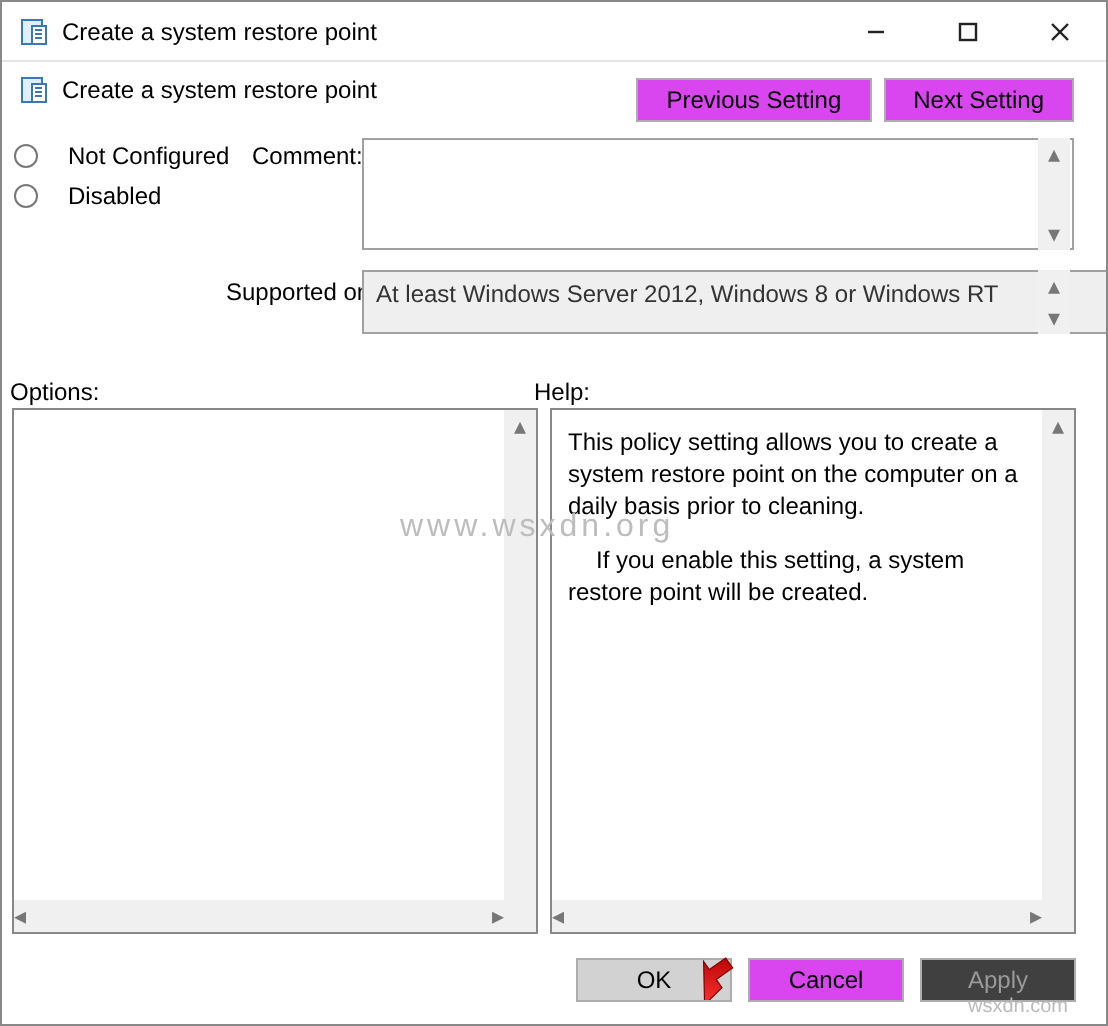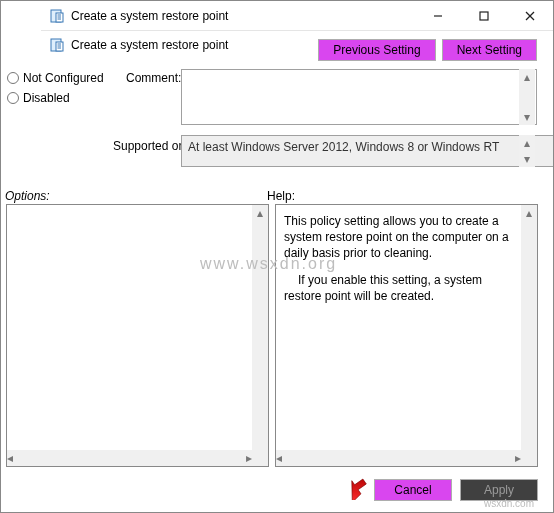--- a/index.html
+++ b/index.html
@@ -18,40 +18,40 @@
   .subheader { display:flex; align-items:center; padding:6px 8px 4px 8px; }
   .subheader-icon { width:16px; height:16px; margin-right:6px; }
   .subheader-icon svg { width:16px; height:16px; }
   .subheader-text { font-size:12px; }
 
   .nav-btns { position:absolute; top:38px; right:16px; display:flex; gap:6px; }
   .btn { border:1px solid #adadad; background:#d946ef; font-size:12px; height:22px; padding:0 14px; display:inline-flex; align-items:center; justify-content:center; color:#000; }
   .btn.active { background:#d2d2d2; }
   .btn.disabled { color:#9a9a9a; background:#404040; }
 
-  .upper { position:relative;padding-left:40px; }
+  .upper { position:relative; }
 
   .radios { position:absolute; left:6px; top:70px; display:flex; flex-direction:column; gap:6px; }
-  .radio-row { display:flex; align-items:center; gap:4px; }
+  .radio-row { display:flex; align-items:center; gap:15px; }
   .radio { width:12px; height:12px; border:1px solid #777; border-radius:50%; background:#fff; position:relative; }
   .radio.big-red { width:14px; height:14px; border:2px solid #c40000; }
   .radio.big-red::after { content:""; position:absolute; left:2px; top:2px; width:6px; height:6px; border-radius:50%; background:#c40000; }
 
   .comment-label { position:absolute; left:125px; top:70px; }
   .comment-box { position:absolute; left:180px; top:68px; width:356px; height:56px; border:1px solid #a0a0a0; background:#fff; resize:none; font-size:12px; padding:4px 16px 4px 4px; }
   .scroll { position:absolute; right:18px; width:16px; background:#f0f0f0; display:flex; flex-direction:column; justify-content:space-between; }
   .sc-arrow { height:16px; display:flex; align-items:center; justify-content:center; color:#777; }
   #comment-scroll { top:68px; height:56px; }
 
   .supported-label { position:absolute; left:112px; top:138px; }
   .supported-box { position:absolute; left:180px; top:134px; width:400px; height:32px; border:1px solid #a0a0a0; background:#efefef; padding:4px 18px 4px 6px; color:#333; }
   #supported-scroll { top:134px; height:32px; }
 
   .section-labels { position:absolute; top:188px; left:4px; width:548px; display:flex; }
-  .opt-label { width:262px;font-style:italic; }
+  .opt-label { width:262px; }
   .help-label { }
 
   .lower { position:absolute; top:204px; left:6px; right:16px; bottom:46px; display:flex; gap:6px; }
   .panel { border:1px solid #888; background:#fff; flex:1; position:relative; font-size:12px; padding:8px 18px 8px 8px; overflow:hidden; }
   .scroll-right { position:absolute; right:0; top:0; bottom:0; width:16px; background:#f0f0f0; display:flex; flex-direction:column; justify-content:space-between; }
   .scroll-bottom { position:absolute; left:0; right:16px; bottom:0; height:16px; background:#f0f0f0; display:flex; flex-direction:row; justify-content:space-between; }
   .scroll-corner { position:absolute; right:0; bottom:0; width:16px; height:16px; background:#f0f0f0; }
 
   .help-text p { margin:0 0 10px 0; line-height:1.35; }
   .help-text .indent { text-indent:14px; }
@@ -174,20 +174,21 @@
     </div>
     <div class="scroll-bottom">
       <div class="sc-arrow">◂</div>
       <div class="sc-arrow">▸</div>
     </div>
     <div class="scroll-corner"></div>
   </div>
 </div>
 
 <div class="dialog-buttons">
+  <div class="btn active">OK</div>
   <div class="btn">Cancel</div>
   <div class="btn disabled">Apply</div>
 </div>
 
 <div class="watermark">www.wsxdn.org</div>
 <div class="watermark2">wsxdn.com</div>
 
 <div class="arrow-pointer">
   <svg viewBox="0 0 26 26">
     <defs>

